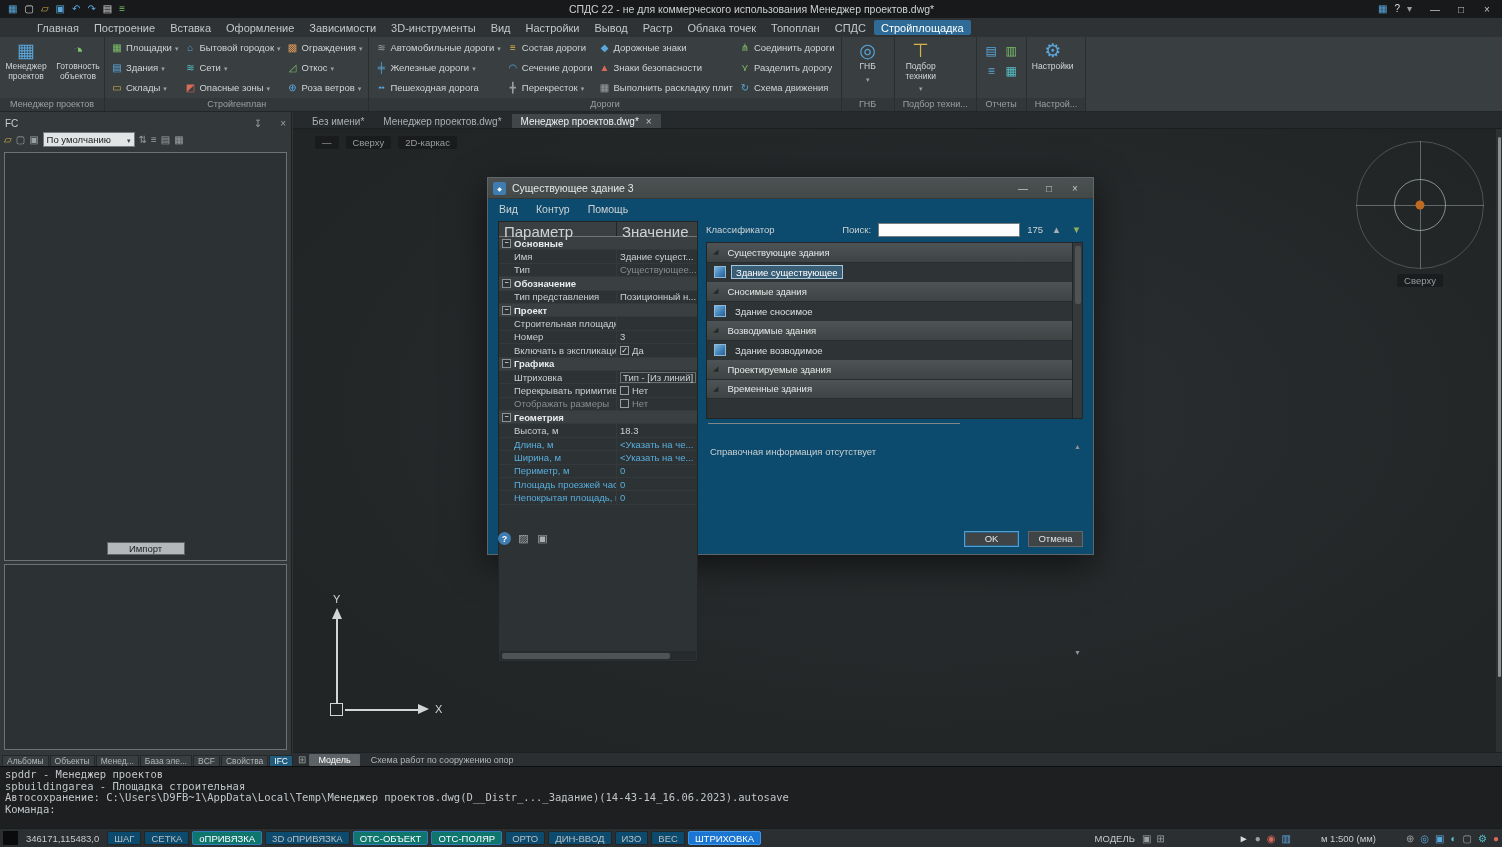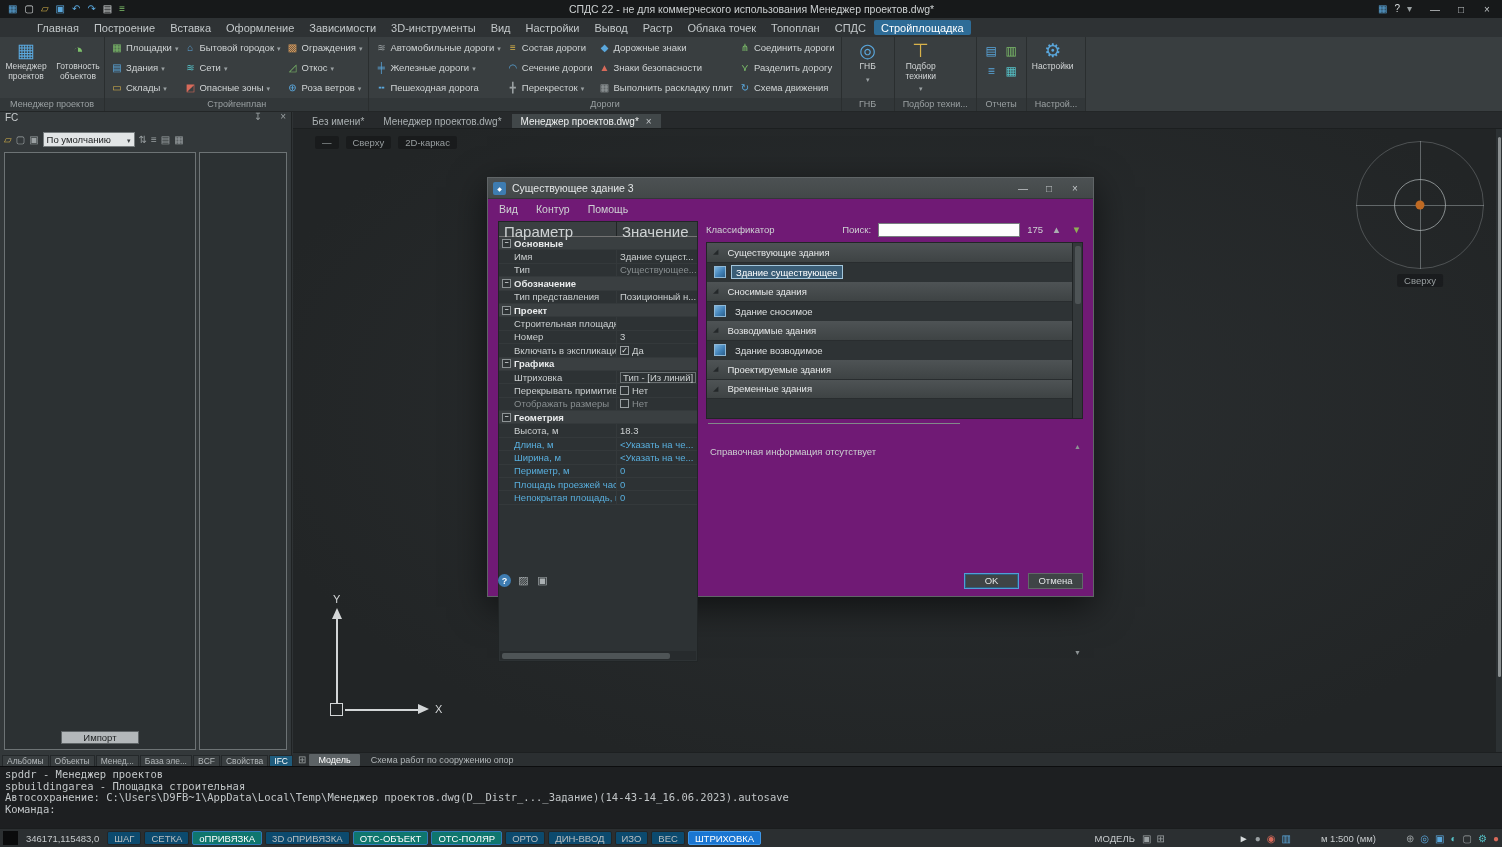--- a/index.html
+++ b/index.html
@@ -36,26 +36,26 @@
   .rgrid{display:grid;grid-auto-flow:column;grid-template-rows:repeat(3,1fr);column-gap:2px;padding:1px 4px;align-items:center}
   .rsm{display:flex;align-items:center;gap:3px;font-size:9.5px;color:#d0d4d5;white-space:nowrap;padding:0 2px}
   .rsm .ric{width:12px;text-align:center;font-size:10px}
   .rsm .dd{display:none}
   .rsm.has-arrow .dd{display:inline}
   .ricons{display:grid;grid-template-columns:17px 17px;grid-auto-rows:17px;gap:3px;padding:5px 6px;align-content:start}
   .ricon{display:flex;align-items:center;justify-content:center;font-size:12px}
 
   
   #palette{position:absolute;left:0;top:112px;width:292px;bottom:81px;background:#33383a;border-right:1px solid #1f2223;display:flex;flex-direction:column;font-size:10px}
-  .pal-head{height:17px;display:flex;align-items:flex-start;gap:18px;padding:0 5px;color:#c8ccce}
+  .pal-head{height:17px;display:flex;align-items:flex-end;gap:18px;padding:0 5px;color:#c8ccce}
   .grow{flex:1}
   .pal-tb{height:21px;display:flex;align-items:center;gap:4px;padding:0 4px}
   .pcombo{width:92px;height:15px;background:#e2e5e6;border:1px solid #767c7e;color:#202324;display:flex;align-items:center;justify-content:space-between;padding:0 3px;font-size:9.5px}
   .pcombo .dd::after{color:#3a3f41}
-  .pal-body{flex:1;display:flex;flex-direction:row;padding:2px 4px;gap:3px}
+  .pal-body{flex:1;display:flex;flex-direction:column;padding:2px 4px;gap:3px}
   .pal-panel{border:1px solid #6d7375;background:#2c3133;position:relative}
   .p1{flex:408}.p2{flex:185}
   .import-btn{position:absolute;left:50%;bottom:5px;transform:translateX(-50%);width:78px;height:13px;background:#b3b8ba;border:1px solid #5f6567;color:#1d2021;font-size:9.5px;display:flex;align-items:center;justify-content:center}
   .pal-tabs{height:14px;display:flex;align-items:flex-end;gap:1px;padding:0 2px}
   .pal-tab{font-size:8.5px;color:#b4b9bb;background:#393e40;border:1px solid #24282a;border-bottom:none;padding:0 4px;white-space:nowrap}
   .pal-tab.active{background:#1f5c7d;color:#fff}
 
   
   #canvas{position:absolute;left:293px;top:112px;right:0;bottom:81px;background:#232627}
   .doc-tabs{height:17px;display:flex;align-items:flex-end;gap:1px;padding-left:10px;background:#272a2c;border-bottom:1px solid #1c1f20;font-size:10px}
@@ -84,21 +84,21 @@
   .ucs-x{position:absolute;left:116px;top:106px}
   .vscroll{position:absolute;right:0;top:0;bottom:0;width:6px;background:#2c3133}
   .vthumb{position:absolute;right:1px;top:8px;width:3px;height:540px;background:rgba(190,195,197,.65);border-radius:2px}
   .model-bar{position:absolute;left:0;right:0;bottom:0;height:14px;background:#2b2f31;display:flex;align-items:center;gap:3px;padding-left:5px;font-size:9px;border-top:1px solid #1d2021}
   .mb-icon::before{content:"⊞";color:#9aa0a2;font-size:10px}
   .model-tabs{display:flex;gap:2px;align-items:center}
   .model-tab{padding:0 9px;color:#b0b5b7;height:12px;line-height:12px;border-radius:1px;white-space:nowrap}
   .model-tab.active{background:#5c6265;color:#fff}
 
   
-  #dialog{position:absolute;left:487px;top:177px;width:607px;height:420px;background:#701a75;border:1px solid #606567;box-shadow:0 10px 34px rgba(0,0,0,.6);font-size:10px;z-index:5}
+  #dialog{position:absolute;left:487px;top:177px;width:607px;height:378px;background:#0c4a6e;border:1px solid #606567;box-shadow:0 10px 34px rgba(0,0,0,.6);font-size:10px;z-index:5}
   .dlg-title{height:21px;background:linear-gradient(#4c5153,#434849);display:flex;align-items:center;gap:6px;padding:0 5px;border-bottom:1px solid #333738}
   .dlg-app-icon{width:13px;height:13px;background:#3e7cb1;border-radius:2px;display:flex;align-items:center;justify-content:center}
   .dlg-app-icon::before{content:"◆";color:#fff;font-size:6px}
   .dlg-title-text{flex:1;color:#e4e7e8;font-size:10.5px}
   .dlg-menu{height:19px;display:flex;align-items:center;gap:18px;padding:0 11px;color:#ced2d3;font-size:10.5px}
   .pgrid{position:absolute;left:10px;top:43px;width:200px;height:441px;background:#2d3234;border:1px solid #212526}
   .pg-head{display:flex;height:15px;background:#3a3f41;border-bottom:1px solid #737373;color:#ced2d3;font-size:15px}
   .pg-head .h1{width:118px;padding:1px 5px;border-right:1px solid #212526}
   .pg-head .h2{flex:1;padding:1px 5px}
   .prow{display:flex;height:13.4px;align-items:center;border-bottom:1px solid #34393b;font-size:9.5px}

